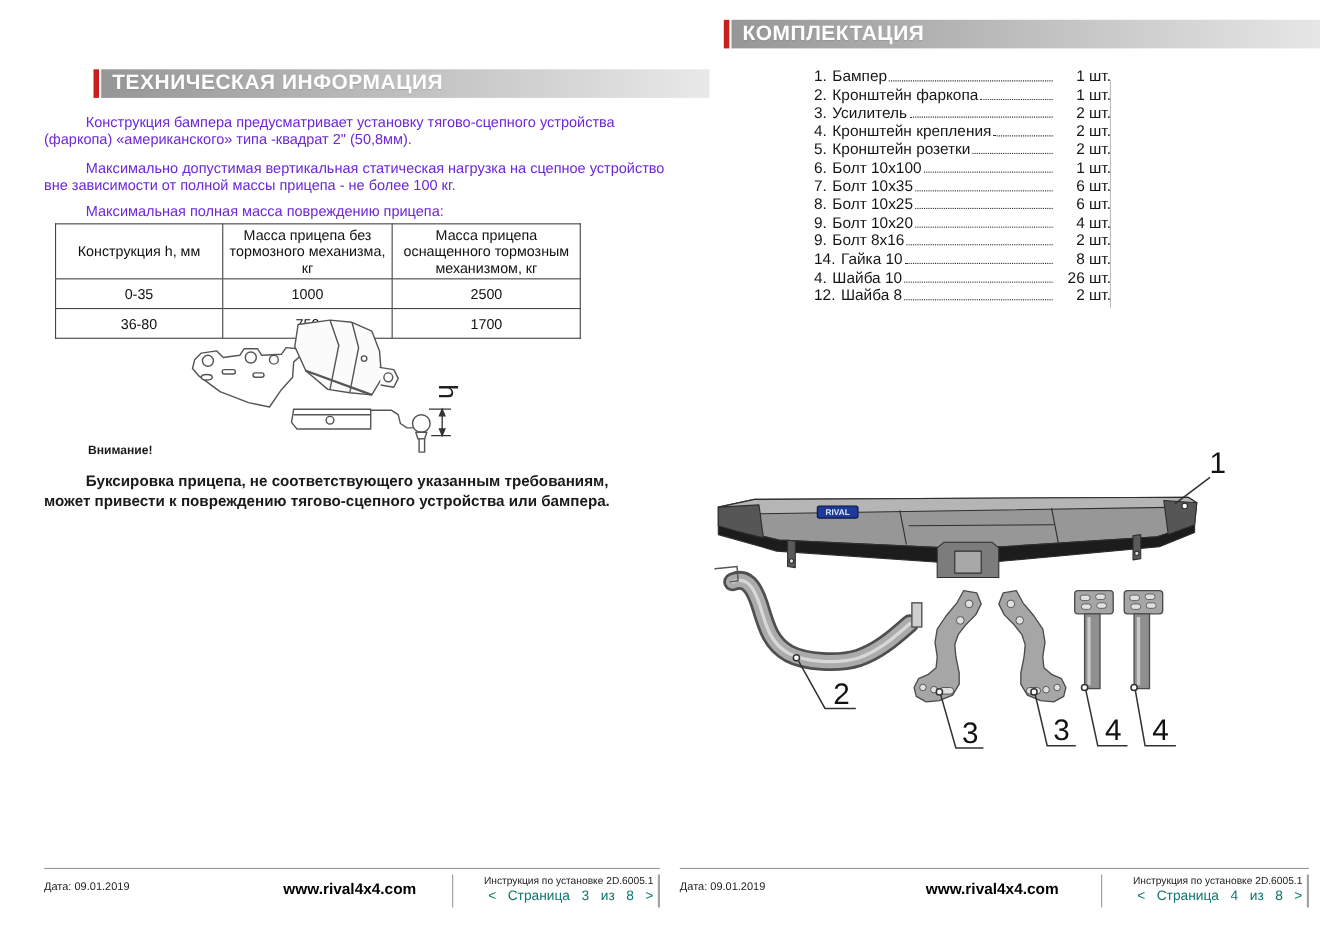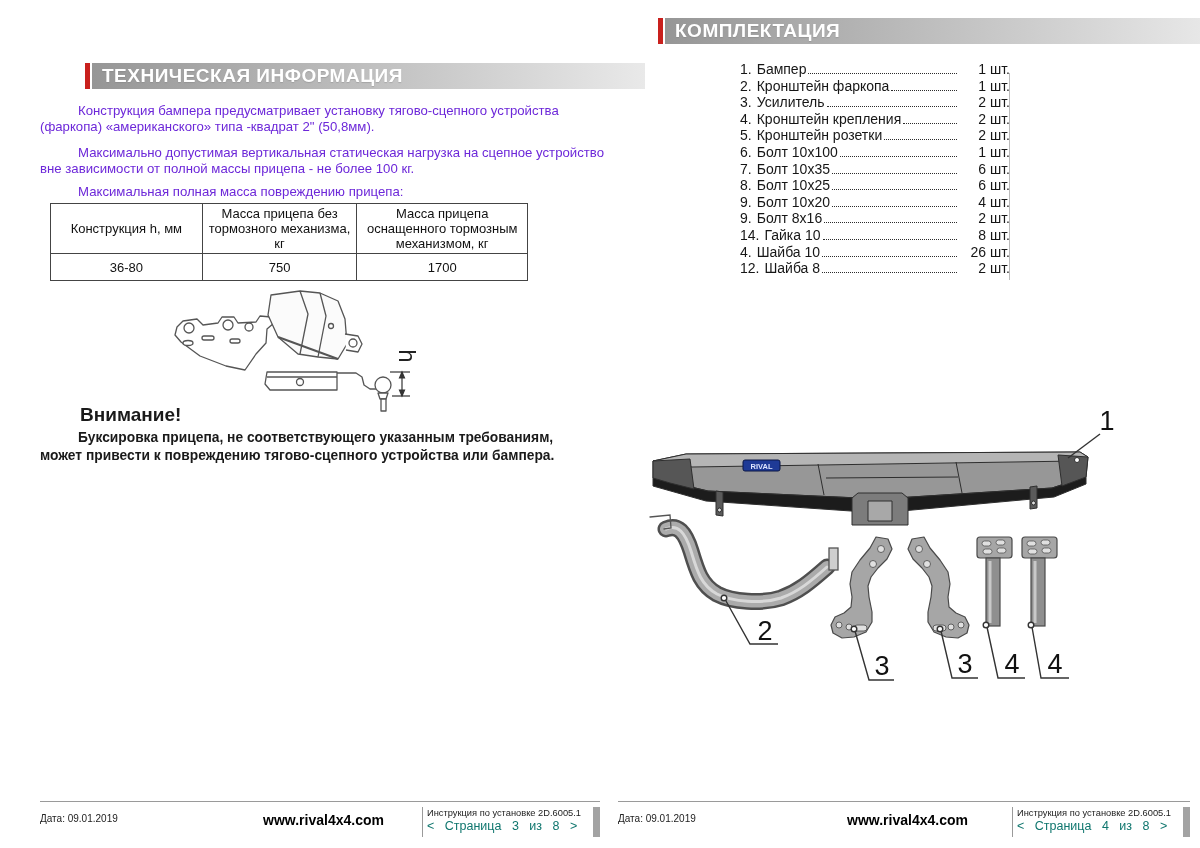--- a/index.html
+++ b/index.html
@@ -22,38 +22,38 @@
   
   .body-par{width:565px;font-size:13.2px;line-height:16px;text-indent:38px;color:#6d28d9;}
 
   
   table.spec{border-collapse:collapse;width:478px;font-size:13px;color:#111;}
   table.spec th, table.spec td{border:1px solid #444;text-align:center;font-weight:normal;padding:2px 6px;}
   table.spec th{height:34px;line-height:15px;}
   table.spec td{height:22px;}
   col.c1{width:152px;} col.c2{width:155px;} col.c3{width:171px;}
 
-  .warn-title{font-weight:bold;font-size:19px;}
+  .warn-title{font-weight:bold;font-size:11px;}
   .warn-text{width:548px;font-weight:bold;font-size:13.8px;line-height:17.5px;text-indent:38px;}
 
   
   .parts-list{width:270px;}
   .part-row{display:flex;align-items:baseline;font-size:14px;line-height:16.6px;color:#161616;}
   .part-row .pn{margin-right:5px;white-space:nowrap;}
   .part-row .pl{white-space:nowrap;}
   .part-row .dots{flex:1;border-bottom:1.5px dotted #2c2c2c;margin:0 3px 3px 2px;height:1px;min-width:8px;}
   .part-row .pq{width:50px;text-align:right;white-space:nowrap;}
   .list-rule{width:1px;background:#bcbcbc;}
 
   
-  .footer{border-top:1px solid #9a9a9a;padding-top:5px;display:flex;align-items:flex-start;margin-top:12px;}
+  .footer{border-top:1px solid #9a9a9a;padding-top:5px;display:flex;align-items:flex-start;}
   .f-date{flex:0 0 185px;font-size:10px;color:#222;padding-top:6px;}
   .f-site{flex:1;text-align:center;font-weight:bold;font-size:14px;padding-top:5px;color:#000;}
-  .f-doc-block{width:162px;border-left:1px solid #9a9a9a;border-right:7px solid #a3a3a3;
-    text-align:left;padding:1px 4px 4px 4px;}
+  .f-doc-block{width:162px;border-left:1px solid #9a9a9a;border-right:2px solid #a3a3a3;
+    text-align:right;padding:1px 4px 4px 20px;}
   .f-doc{font-size:9.3px;color:#222;}
   .f-nav{font-size:12.5px;color:#0f766e;word-spacing:7px;margin-top:1px;}
 
   svg text{font-family:"Liberation Sans", sans-serif;}
 </style>
 </head>
 <body>
 
 <div class="abs sec-header" style="left:40px;top:63px;width:560px;justify-content:flex-end;">
   <div class="redbar"></div>
@@ -71,20 +71,25 @@
       <col class="c3">
     </colgroup>
   <thead>
     <tr>
       <th>Конструкция h, мм</th>
       <th>Масса прицепа без тормозного механизма, кг</th>
       <th>Масса прицепа оснащенного тормозным механизмом, кг</th>
     </tr>
   </thead>
   <tbody>
+    <tr>
+      <td>0-35</td>
+      <td>1000</td>
+      <td>2500</td>
+    </tr>
     <tr>
       <td>36-80</td>
       <td>750</td>
       <td>1700</td>
     </tr>
   </tbody>
 </table>
 
 <svg class="abs" style="left:150px;top:286px;" width="310" height="140" viewBox="0 0 310 140">
   <g fill="#ffffff" stroke="#555" stroke-width="1.3" stroke-linejoin="round">

